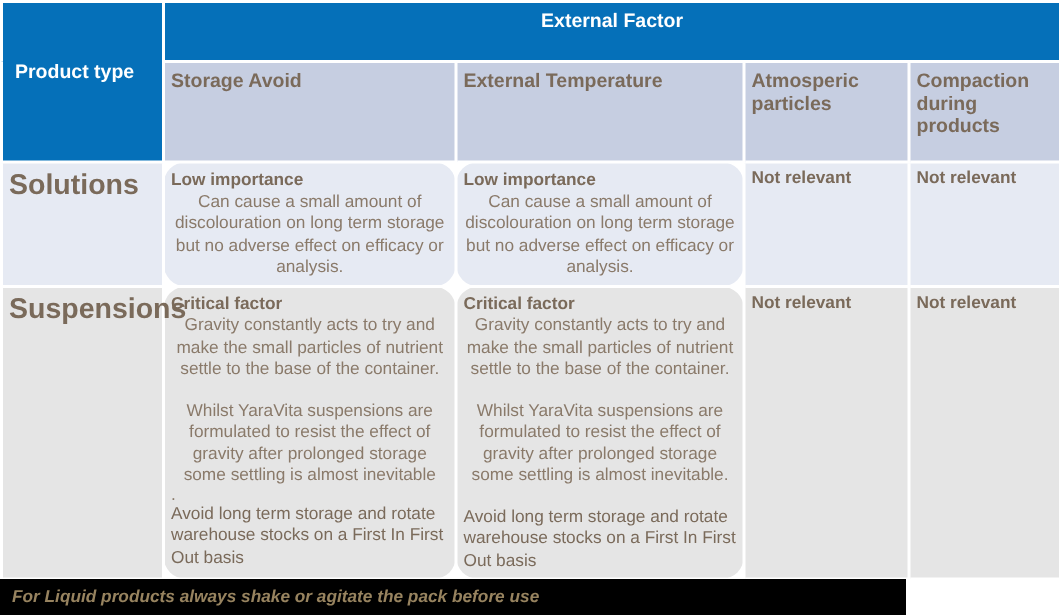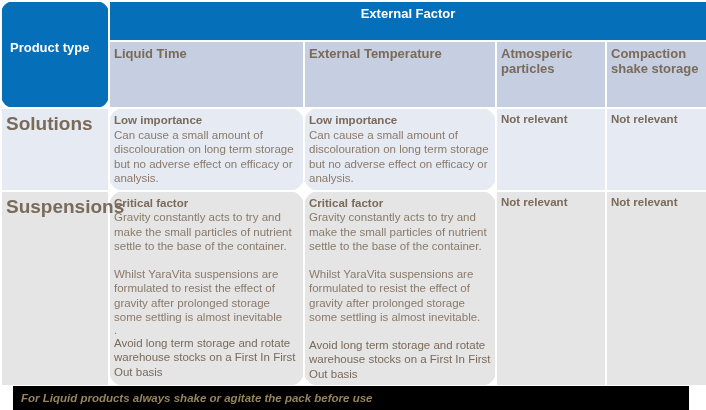--- a/index.html
+++ b/index.html
@@ -45,21 +45,20 @@
   .hdr-blue {
     background: #0570b9;
     color: #ffffff;
     font-weight: bold;
     font-size: 13px;
   }
   .hdr-blue.product {
     vertical-align: middle;
     padding: 0 0 14px 8px;
     height: 87px;
-    border-radius: 13px;
   }
   .hdr-ext {
     background: #0570b9;
     color: #ffffff;
     font-weight: bold;
     font-size: 13px;
     text-align: center;
     height: 30px;
     vertical-align: middle;
     border-bottom: 2px solid #ffffff;
@@ -94,20 +93,21 @@
     padding: 8px 8px 6px 8px;
     border-radius: 15px;
   }
   .cellbody .lead {
     color: #7a6a5a;
     font-weight: bold;
     display: block;
   }
   .cellbody .para {
     display: block;
+    text-align: center;
   }
   .cellbody .gap {
     display: block;
     height: 13px;
   }
   .cellbody .strong-note {
     color: #7a6a5a;
     font-weight: normal;
     display: block;
   }
@@ -122,24 +122,23 @@
     font-weight: bold;
     font-size: 11.5px;
     padding: 8px 6px 6px 8px;
   }
 
   
   .footer {
     position: absolute;
     left: 0;
     top: 386px;
-    width: 676px;
+    width: 604px;
     height: 24px;
     background: #000000;
-    margin-left: 13px;
   }
   .footer .ftext {
     display: block;
     color: #97835f;
     font-weight: bold;
     font-style: italic;
     font-size: 11.5px;
     line-height: 24px;
     padding-left: 8px;
     white-space: nowrap;
@@ -157,24 +156,24 @@
         <col class="c2">
         <col class="c3">
         <col class="c4">
     </colgroup>
     <tbody>
       <tr>
         <td class="hdr-blue product" rowspan="2">Product type</td>
         <td class="hdr-ext" colspan="4">External Factor</td>
       </tr>
       <tr>
-        <td class="hdr-sub">Liquid Time</td>
+        <td class="hdr-sub">Storage Avoid</td>
         <td class="hdr-sub">External Temperature</td>
         <td class="hdr-sub">Atmosperic particles</td>
-        <td class="hdr-sub">Compaction shake storage</td>
+        <td class="hdr-sub">Compaction during products</td>
       </tr>
 
       <tr class="row1">
         <td class="rowlabel">Solutions</td>
         <td class="cellbody">
           <span class="lead">Low importance</span>
           <span class="para">Can cause a small amount of discolouration on long term storage but no adverse effect on efficacy or analysis.</span>
         </td>
         <td class="cellbody">
           <span class="lead">Low importance</span>

